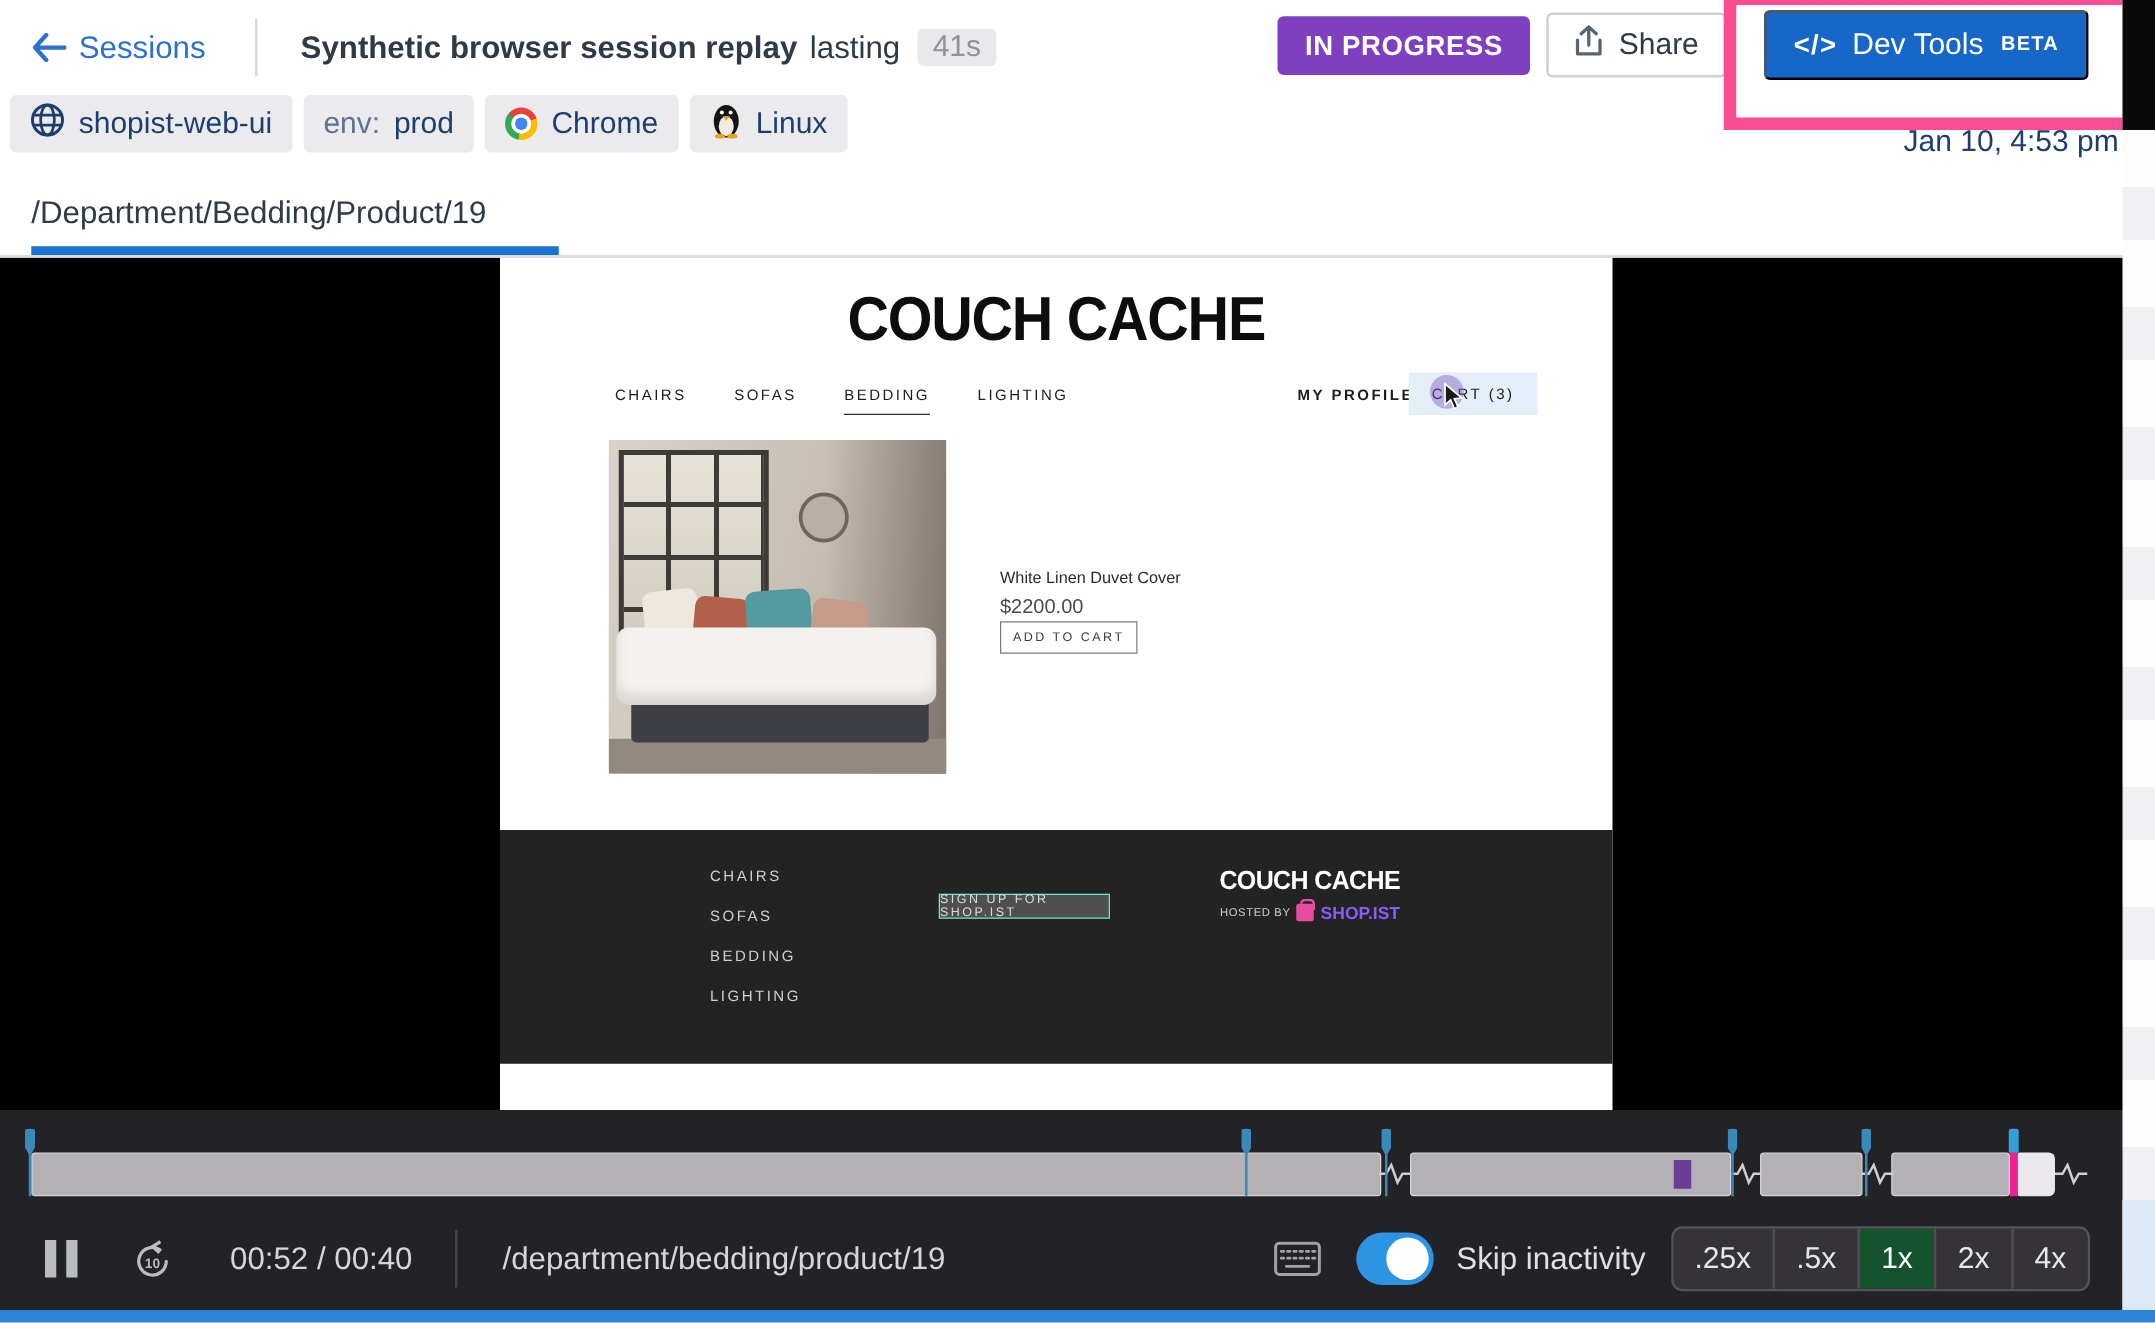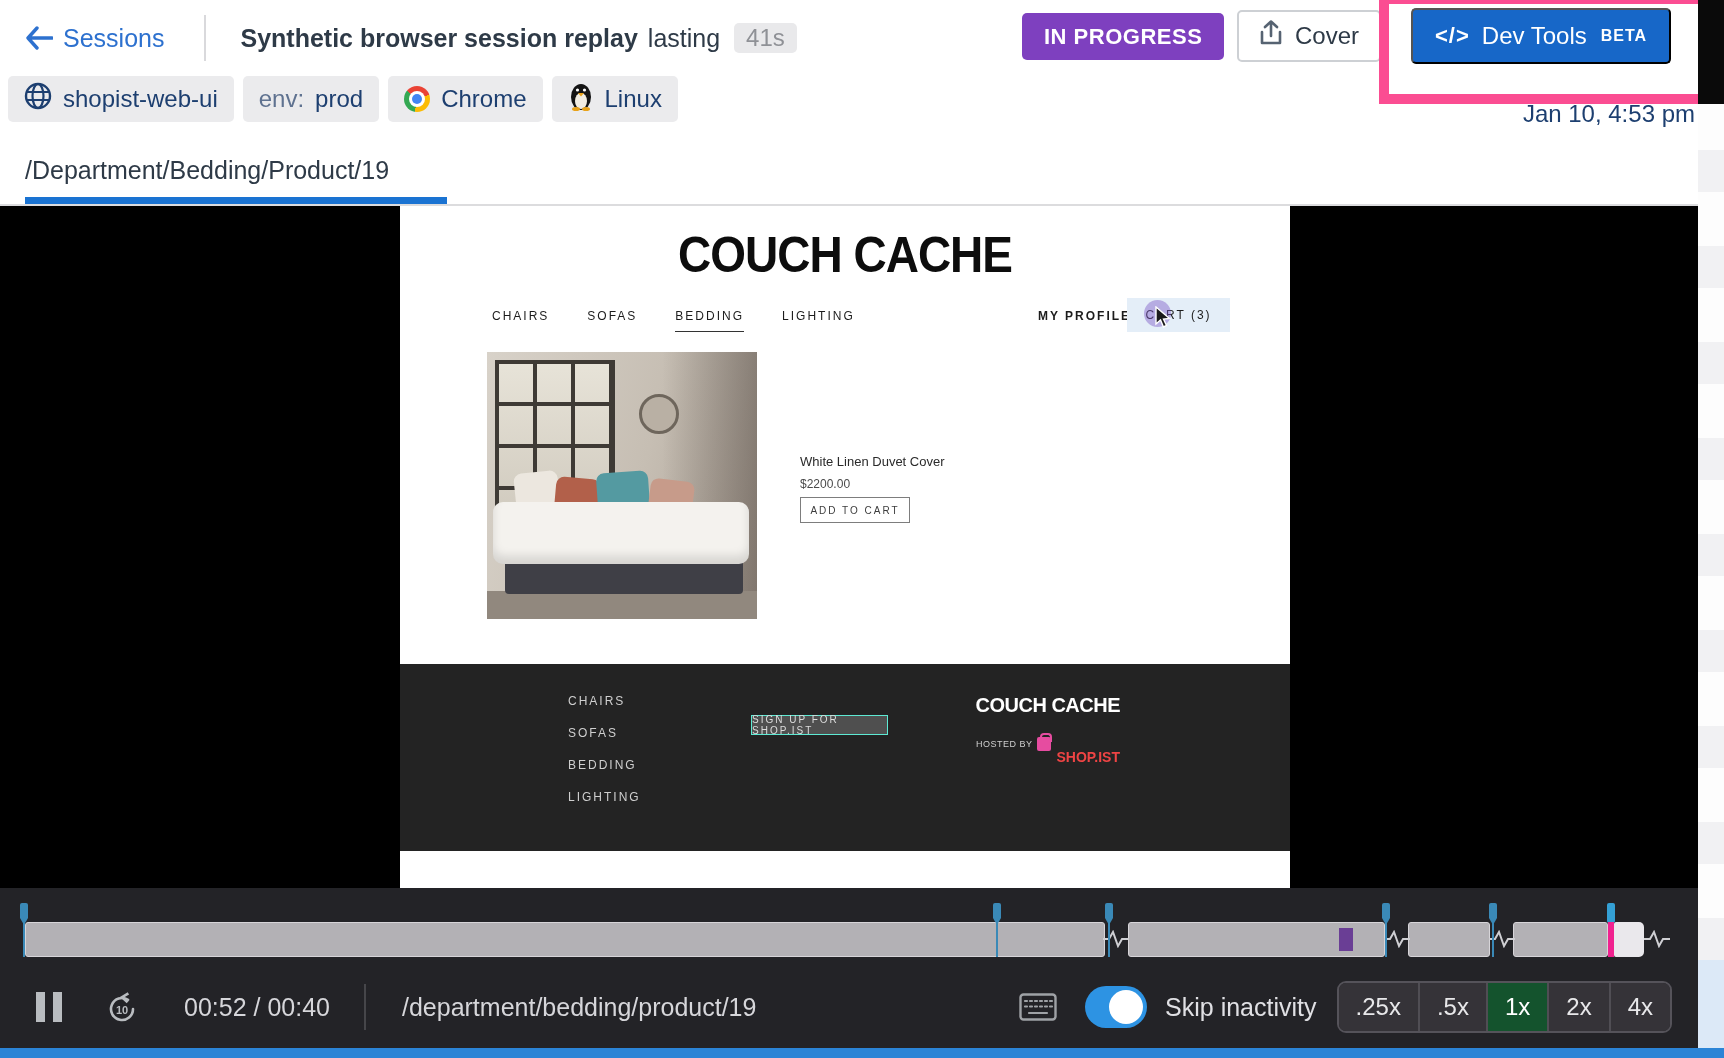--- a/index.html
+++ b/index.html
@@ -82,40 +82,40 @@
   .pi-base { position:absolute; left:18px; top:206px; width:238px; height:36px; background:#3f3f46; border-radius:4px; }
   .pi-duvet { position:absolute; left:6px; top:150px; width:256px; height:62px; background:#f4f2ee; border-radius:10px;
               box-shadow:inset 0 -8px 10px rgba(0,0,0,.12); }
   .pillow { position:absolute; top:120px; width:44px; height:40px; border-radius:8px; }
   .pw1 { left:28px; background:#ece7df; transform:rotate(-6deg); }
   .pw2 { left:68px; background:#b2604a; transform:rotate(5deg); top:126px; }
   .pw3 { left:110px; background:#549aa1; transform:rotate(-4deg); width:52px; }
   .pw4 { left:162px; background:#c79b8a; transform:rotate(7deg); top:128px; }
 
   .prod-name { position:absolute; left:400px; top:248px; font-size:13px; color:#2a2a2a; }
-  .prod-price { position:absolute; left:400px; top:271px; font-size:12px; color:#4a4a4a;text-align:right; }
+  .prod-price { position:absolute; left:400px; top:271px; font-size:16px; color:#4a4a4a;text-align:right; }
   .add-cart-btn { position:absolute; left:400px; top:291px; width:110px; height:26px; background:#fff;
                   border:1px solid #7d7d7d; font-size:10px; letter-spacing:2px; color:#3c3c3c;
                   display:flex; align-items:center; justify-content:center; }
 
   
   .pfooter { position:absolute; left:0; top:458px; width:890px; height:187px; background:#232323; }
   .pf-links { position:absolute; left:168px; top:30px; display:flex; flex-direction:column; gap:18px;
               font-size:12px; letter-spacing:2px; color:#cfcfcf; }
   .pf-signup { position:absolute; left:351px; top:51px; width:137px; height:20px; background:#4f4f4f;
                border:1px solid #5eead4; display:flex; align-items:center; justify-content:center;
                font-size:10px; letter-spacing:2px; color:#dcdcdc; }
   .pf-brand { position:absolute; left:555px; top:30px; width:165px; text-align:right; color:#fff; }
   .pf-brand .bname { font-size:20px; font-weight:bold; letter-spacing:-0.5px; transform:scaleY(1.05); }
   .pf-hosted { display:flex; align-items:center; justify-content:flex-end; gap:5px; margin-top:5px; }
   .pf-hosted .hb { font-size:9px; letter-spacing:.5px; color:#cfcfcf; }
   .bag-ic { width:14px; height:14px; background:#e64ca0; border-radius:2px; position:relative; }
   .bag-ic::before { content:""; position:absolute; left:3px; top:-4px; width:8px; height:7px;
                     border:2px solid #e64ca0; border-bottom:none; border-radius:4px 4px 0 0; }
-  .pf-hosted .hbrand { font-size:14px; font-weight:bold; color:#ef4444;margin-top:27px; }
+  .pf-hosted .hbrand { font-size:14px; font-weight:bold; color:#8b5cf6; }
 
   
   .player { position:absolute; left:0; top:888px; width:1724px; height:160px; background:#232327; z-index:1; }
   .tl-segment { position:absolute; top:34px; height:35px; background:#b3b1b5;
                 border:1px solid #d7d5d9; border-radius:3px; z-index:1; }
   .tl-segment-light { position:absolute; top:34px; height:35px; background:#eae8ec;
                       border-radius:2px 5px 5px 2px; z-index:2; }
   .tl-event { position:absolute; top:40px; height:23px; background:#6a3e95; z-index:2; }
   .tl-playhead { position:absolute; top:34px; height:35px; background:#f0218f; z-index:4; }
   .tl-playhead-cap { position:absolute; top:15px; height:20px; background:#34a0d5; border-radius:2px; z-index:4; }
@@ -177,21 +177,21 @@
 
     <div class="status-badge">IN PROGRESS</div>
 
     <button class="share-btn">
       <span>
         <svg width="24" height="26" viewBox="0 0 24 26">
             <path d="M12 2 V16 M6 7 L12 1.5 L18 7" stroke="#566372" stroke-width="2.6" fill="none" stroke-linecap="round" stroke-linejoin="round"></path>
             <path d="M3 12 V23 H21 V12" stroke="#566372" stroke-width="2.6" fill="none" stroke-linecap="round" stroke-linejoin="round"></path>
           </svg>
       </span>
-      <span>Cover</span>
+      <span>Share</span>
     </button>
 
     <button class="devtools-btn">
       <span class="code-glyph">&lt;/&gt;</span>
       <span>Dev Tools</span>
       <span class="beta">BETA</span>
     </button>
     <div class="pink-box"></div>
     <div class="corner-notch"></div>
     <div class="timestamp">Jan 10, 4:53 pm</div>

